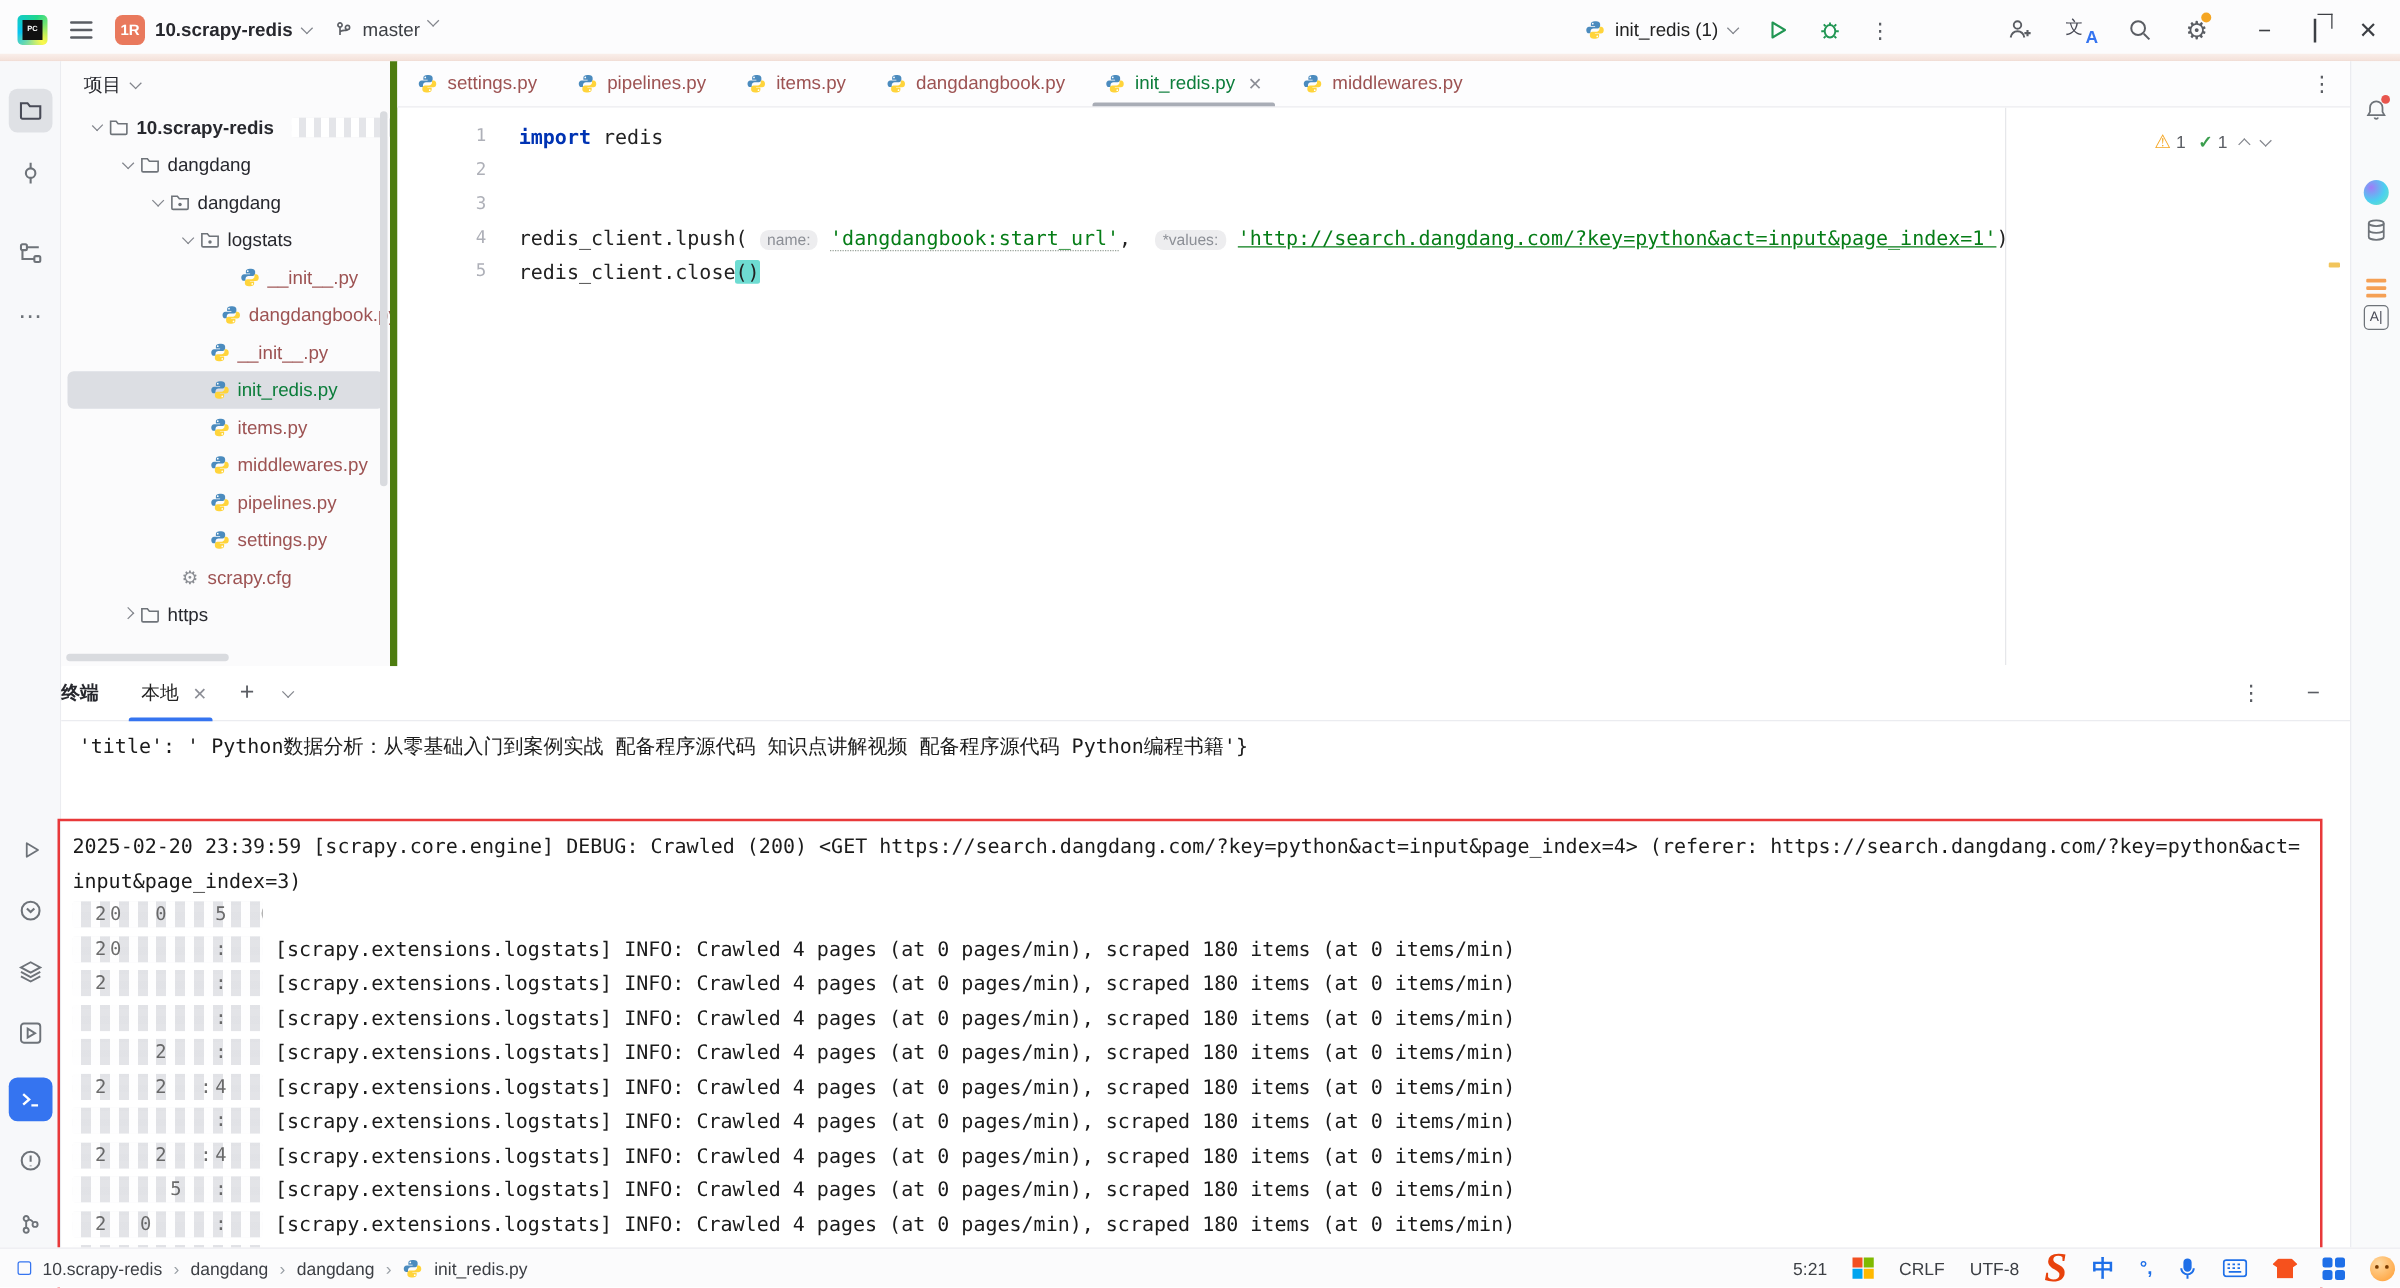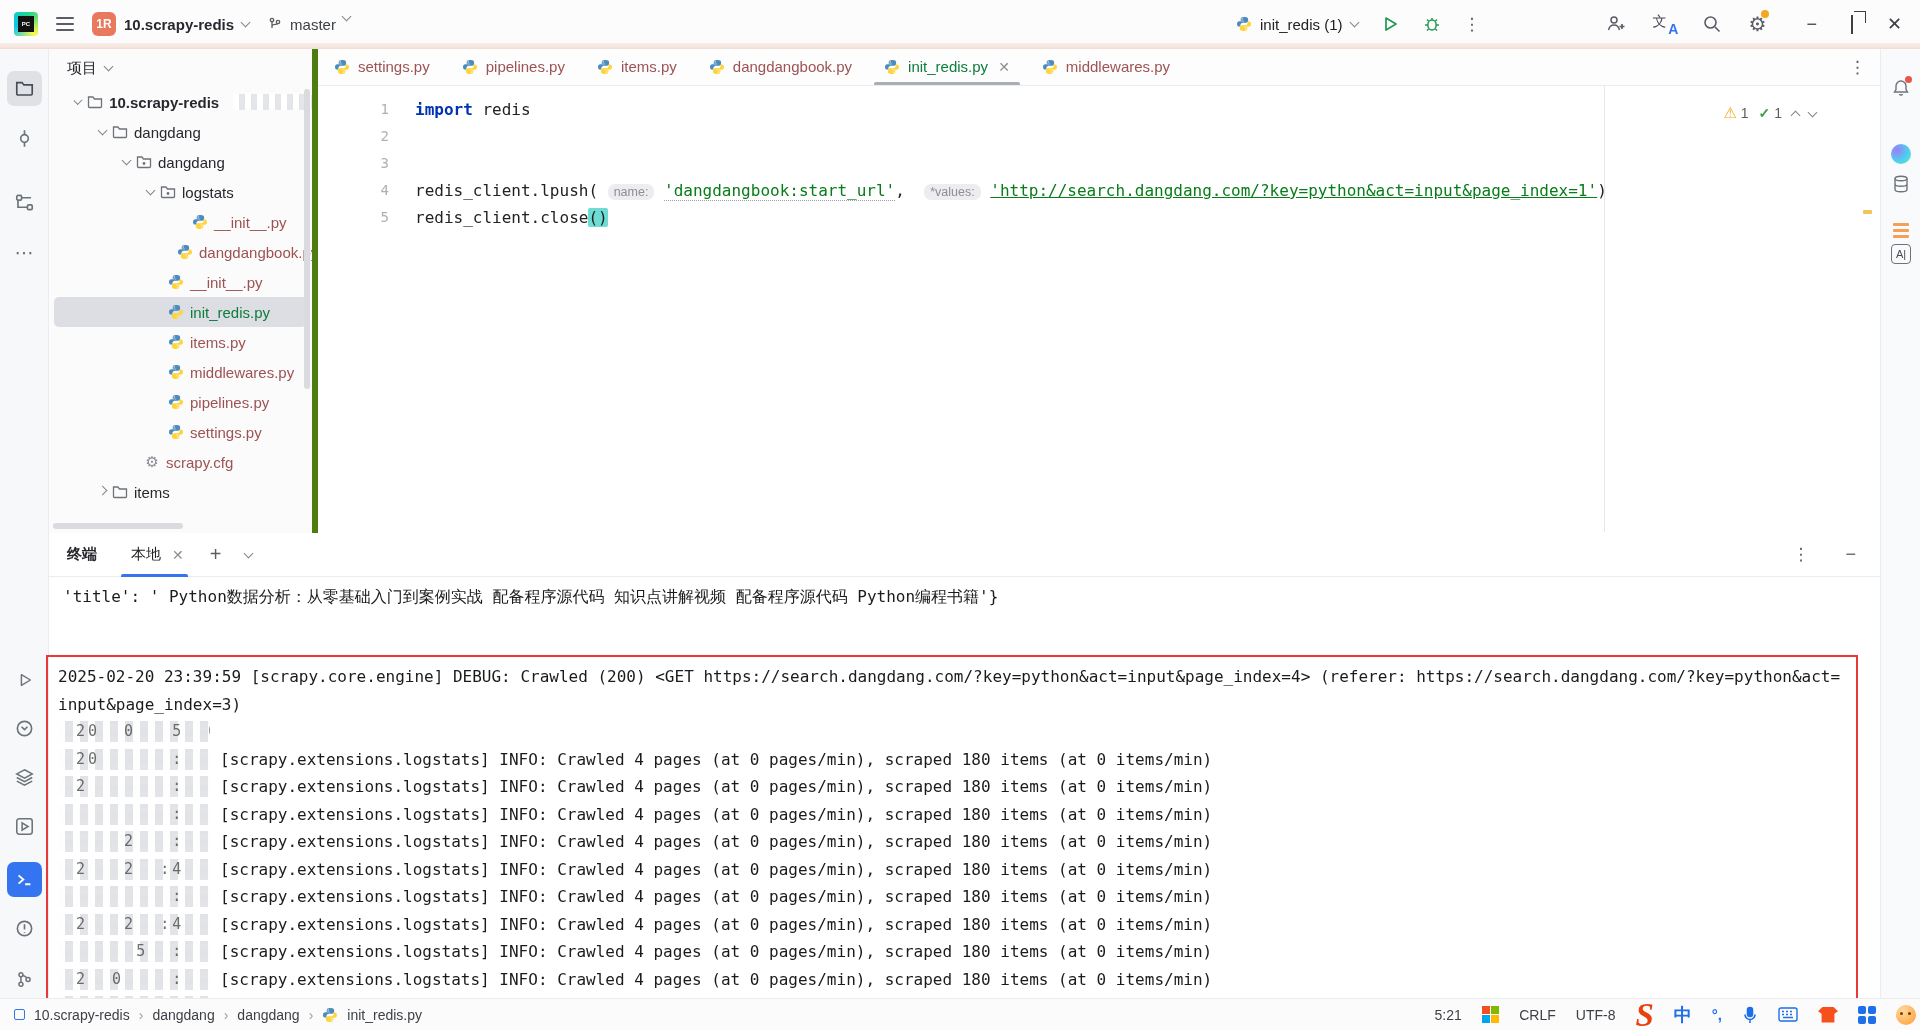--- a/index.html
+++ b/index.html
@@ -13,21 +13,21 @@
   .pc-logo{width:24px;height:24px;border-radius:4px;background:conic-gradient(from 20deg,#21d789,#fcf84a,#07c3f2,#21d789);display:flex;align-items:center;justify-content:center}
   .pc-logo>div{width:16px;height:16px;background:#111;color:#fff;font-size:6px;font-weight:bold;display:flex;align-items:center;justify-content:center}
   .burger{display:flex;flex-direction:column;gap:4px;cursor:pointer}
   .burger div{width:18px;height:2px;background:#5a5d63;border-radius:1px}
   .proj-widget{display:flex;align-items:center;gap:8px;cursor:pointer}
   .badge1r{width:24px;height:24px;border-radius:6px;background:#e9795d;color:#fff;font-size:12px;font-weight:bold;display:flex;align-items:center;justify-content:center}
   .proj-name{font-weight:bold;color:#27282e}
   .chev{display:inline-block;width:7px;height:7px;border-right:1.6px solid #82858c;border-bottom:1.6px solid #82858c;transform:rotate(45deg);margin-top:-3px}
   .chev.right{transform:rotate(-45deg)}
   .branch-widget{display:flex;align-items:flex-start;gap:7px;color:#3c3f44;cursor:pointer}
-  .tb-center{position:absolute;left:1236px;display:flex;align-items:center;gap:22px}
+  .tb-center{position:absolute;left:1268px;display:flex;align-items:center;gap:22px}
   .runcfg{display:flex;align-items:center;gap:8px;cursor:pointer}
   .tb-right{position:absolute;right:0;display:flex;align-items:center;gap:26px;padding-right:18px}
   .winbtns{display:flex;align-items:center;gap:34px;margin-left:14px;color:#3c3f44}
   .vdots{color:#5a5d63;font-size:17px;letter-spacing:0;cursor:pointer}
   .gear-wrap{position:relative;cursor:pointer}
   .gear-dot{position:absolute;top:-2px;right:-3px;width:8px;height:8px;border-radius:50%;background:#f5a623}
   .restore-box{width:11px;height:11px;border:1.4px solid #3c3f44;position:relative}
   .restore-box:before{content:"";position:absolute;left:2px;top:-5px;width:11px;height:11px;border:1.4px solid #3c3f44;border-left:none;border-bottom:none}
 
   
@@ -82,21 +82,21 @@
   .rs-ic{position:absolute;left:7px;width:26px;height:26px;display:flex;align-items:center;justify-content:center;color:#6e7379;cursor:pointer}
   .grad-circle{width:20px;height:20px;border-radius:50%;background:radial-gradient(circle at 30% 30%,#9f7cf7,#4bd0f0 55%,#6ee7b7)}
   .bell-dot{position:absolute;top:1px;right:2px;width:7px;height:7px;border-radius:50%;background:#e8554d}
   .olines{display:flex;flex-direction:column;gap:3px}
   .olines div{width:16px;height:3px;background:#f5a054;border-radius:1px}
   .ai-box{width:20px;height:20px;border:1.5px solid #6e7379;border-radius:4px;font-size:11px;display:flex;align-items:center;justify-content:center;color:#494b57}
 
   
   #terminal{position:absolute;top:533px;left:49px;width:1831px;height:465px;background:#fff}
   #term-header{height:44px;display:flex;align-items:center;border-bottom:1px solid #ebecf0;position:relative}
-  .term-title{font-weight:bold;margin-left:18px;color:#27282e}
+  .term-title{font-weight:bold;color:#27282e}
   .term-tab{margin-left:34px;display:flex;align-items:center;gap:9px;height:44px;position:relative;cursor:pointer}
   .term-tab:after{content:"";position:absolute;left:-10px;right:-4px;bottom:0;height:3px;background:#3574f0;border-radius:2px 2px 0 0}
   .term-plus{margin-left:26px;color:#5a5d63;font-size:20px;cursor:pointer}
   .term-chev{margin-left:24px}
   .term-right{position:absolute;right:24px;display:flex;gap:36px;align-items:center;color:#5a5d63}
   #term-body{position:relative;font-family:"DejaVu Sans Mono","Liberation Mono",monospace;font-size:16px;color:#1b1b1b;height:421px}
   #pre-line{position:absolute;left:14px;top:10px;white-space:nowrap}
   #redbox{position:absolute;left:-3px;top:78px;width:1812px;height:380px;border:2px solid #e8393a;padding:6px 10px;overflow:hidden}
   #debug-line{line-height:27.5px;white-space:pre-wrap;word-break:break-all}
   .iline{height:27.5px;line-height:27.5px;display:flex;align-items:center;white-space:pre}
@@ -424,21 +424,21 @@
         <span class="cfg-ic">⚙</span>
         <span class="lbl mod">scrapy.cfg</span>
       </div>
       <div class="trow" style="padding-left: 50px;">
         <span class="chev right"></span>
         <span>
           <svg width="16" height="16" viewBox="0 0 16 16" fill="none" stroke="#6e7379" stroke-width="1.3">
             <path d="M1.5 3h4.4l1.6 2h7v7.5a1 1 0 0 1-1 1h-11a1 1 0 0 1-1-1z"></path>
           </svg>
         </span>
-        <span class="lbl">items</span>
+        <span class="lbl">https</span>
       </div>
     </div>
   <div class="vscroll"></div>
   <div class="hscroll"></div>
 </div>
 
 <div id="editor-col">
   <div id="tabbar">
     <div class="etab">
         <span>

